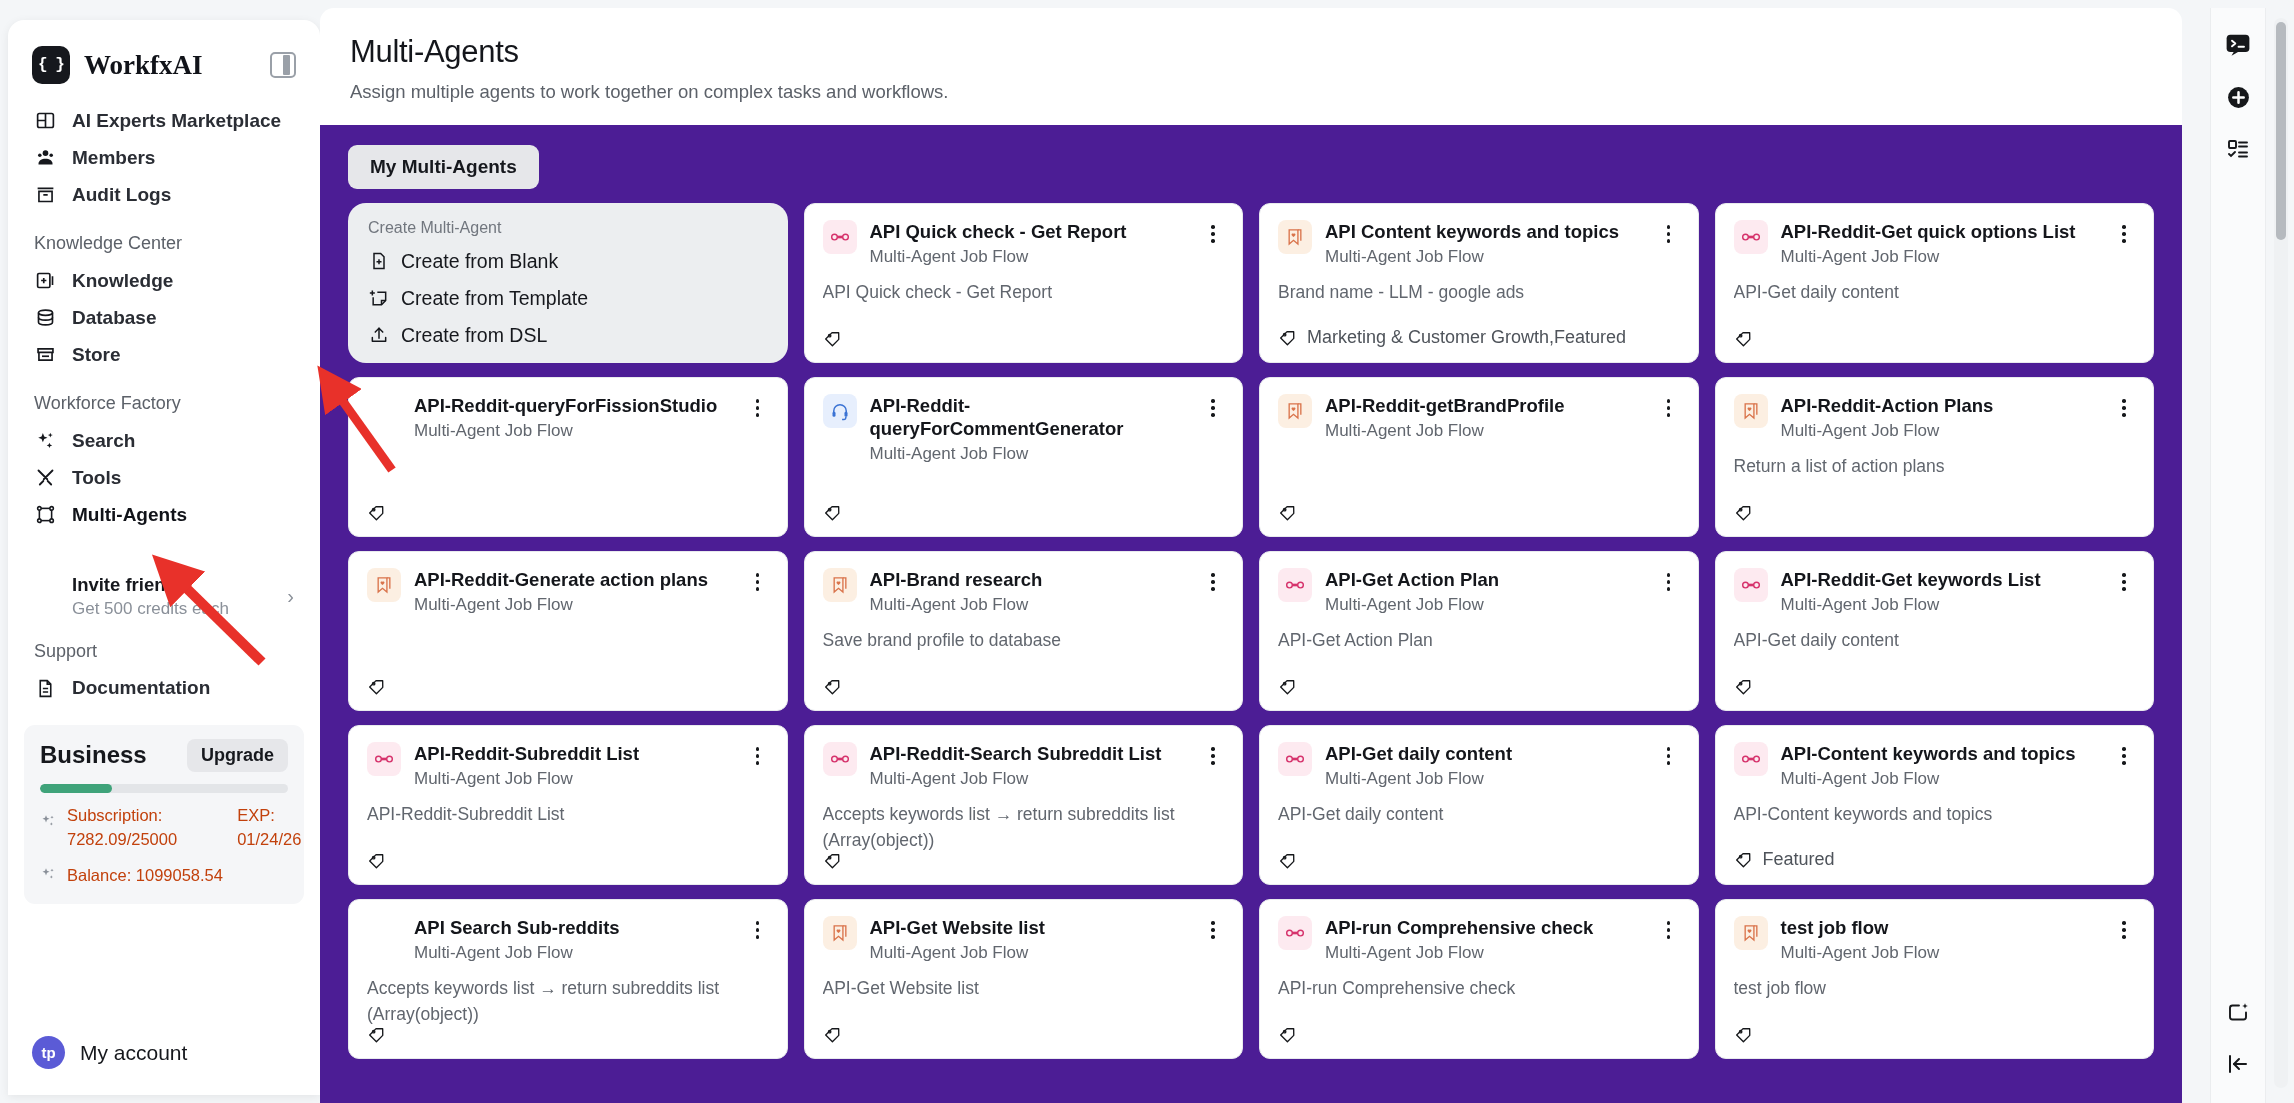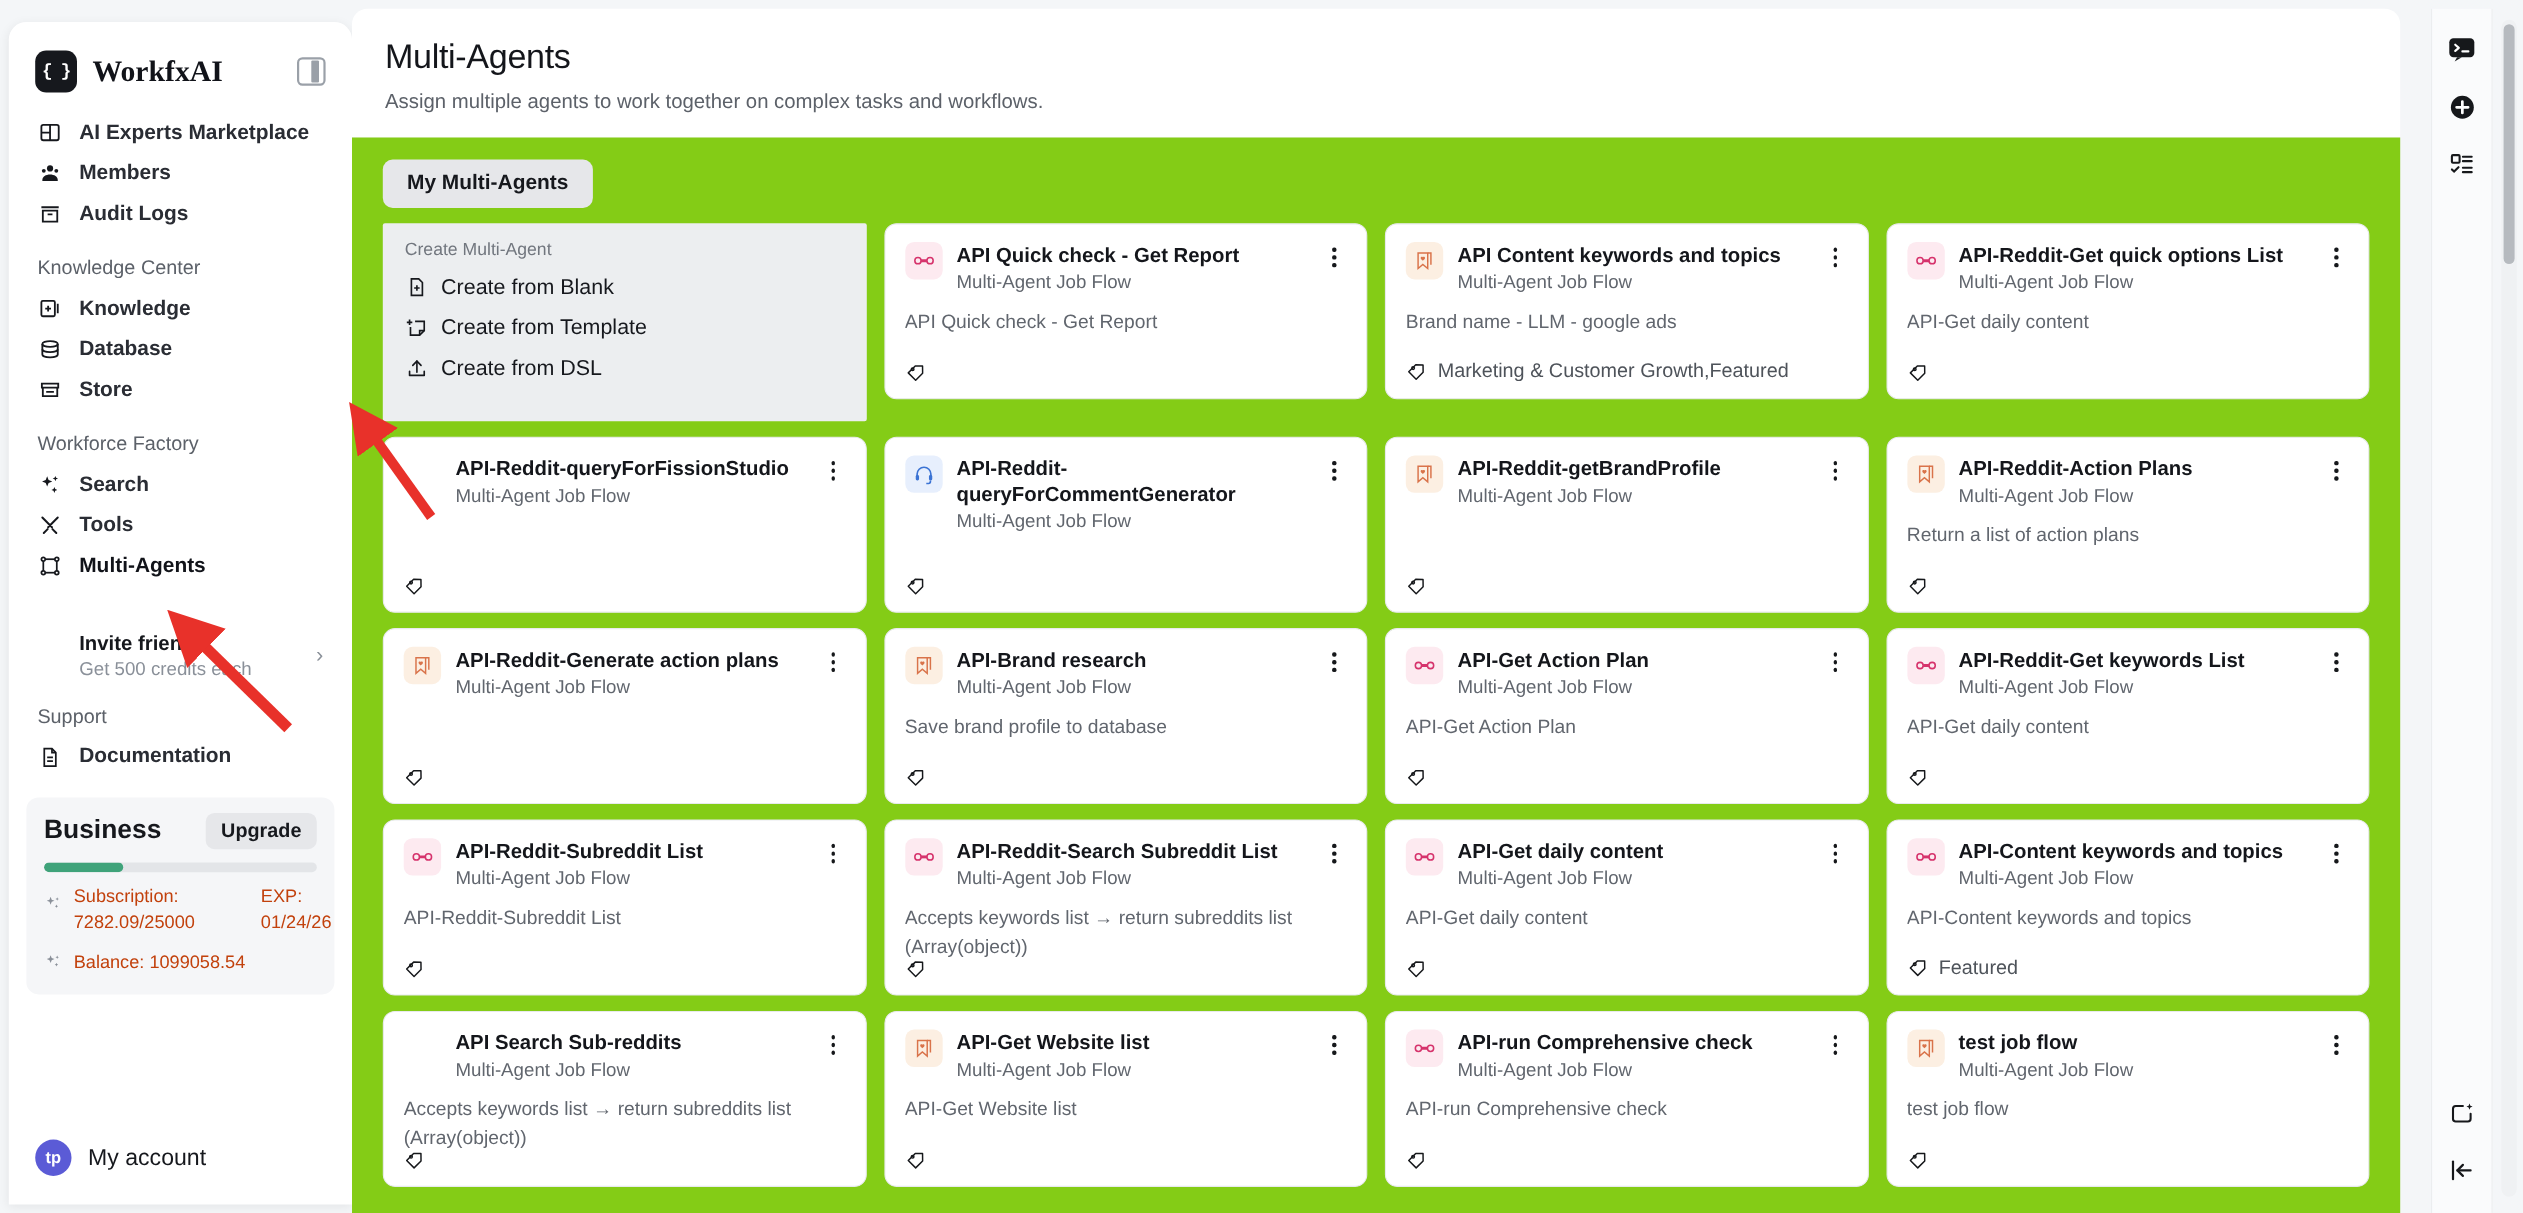--- a/index.html
+++ b/index.html
@@ -142,44 +142,44 @@
   .page-header {
     background: #fff;
     border-radius: 14px 14px 0 0;
     padding: 26px 30px 22px 30px;
     flex: none;
   }
   .page-title { font-size: 31px; font-weight: 400; color: #14161b; letter-spacing: -0.3px; }
   .page-sub { font-size: 18.5px; color: #5c6169; margin-top: 11px; }
 
   .page-body {
-    background: #84cc16;
+    background: #4c1d95;
     flex: 1;
     padding: 0 28px 0 28px;
     overflow: hidden;
   }
   .tabs { padding: 20px 0 14px 0; display: flex; gap: 10px; }
   .tab {
     background: #e6e7ea; border: none; border-radius: 9px;
     padding: 11px 22px; font-size: 19px; font-weight: 700; color: #16181d;
     cursor: pointer; font-family: inherit;
   }
 
   .grid {
     display: grid;
     grid-template-columns: repeat(4, 1fr);
     gap: 14px 16px;
   }
 
   
   .create-panel {
     background: #eceef0;
-    border-radius: 2px;
+    border-radius: 18px;
     padding: 16px 16px 18px 16px;
-    height: 180px;
+    height: 160px;
   }
   .create-panel-title { font-size: 16px; color: #71767e; padding: 0 4px 6px 4px; }
   .create-item {
     display: flex; align-items: center; gap: 11px;
     padding: 7px 5px; border-radius: 7px; cursor: pointer;
     font-size: 19.5px; color: #16181d;
   }
   .create-item .ci-icon { width: 21px; height: 21px; flex:none; color:#16181d;}
   .create-item .ci-icon svg { width: 20px; height: 20px; display:block;}
 

